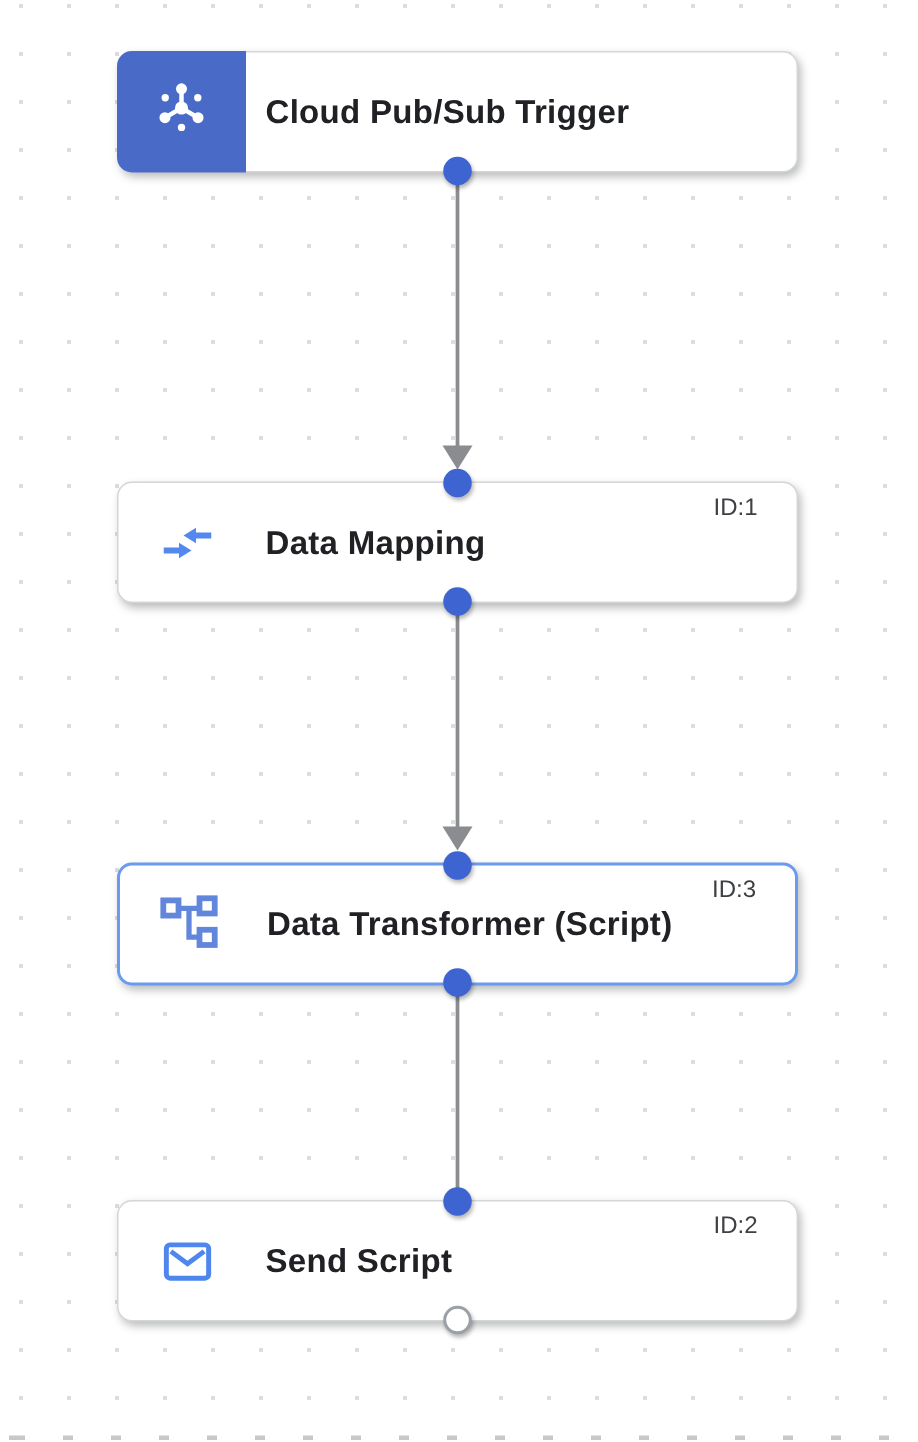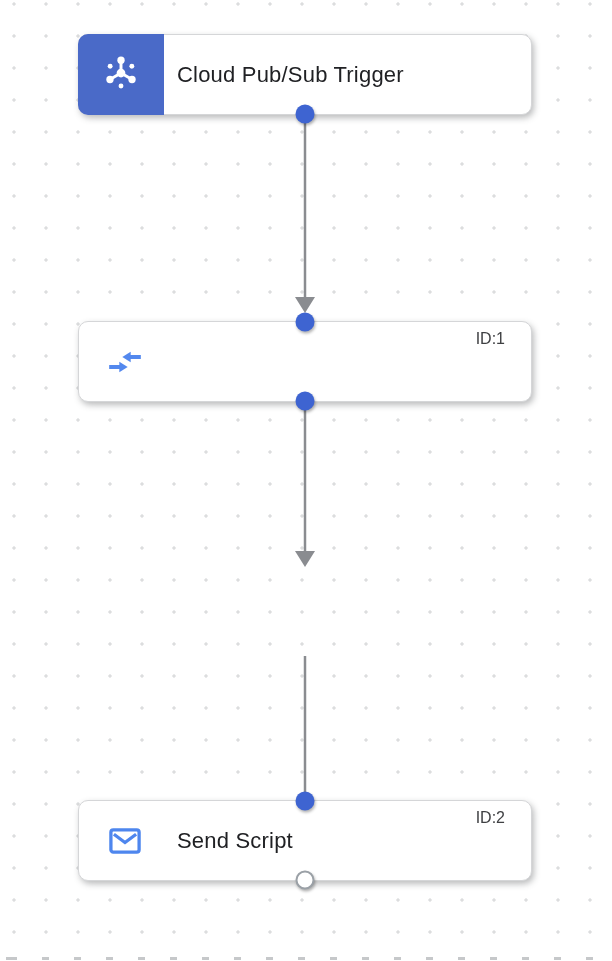--- a/index.html
+++ b/index.html
@@ -36,21 +36,21 @@
     position:absolute;left:78px;width:454px;height:81px;
     background:#ffffff;
     border:1px solid var(--node-border);
     border-radius:10px;
     box-shadow:2px 3px 6px rgba(60,64,67,.35);
     z-index:2;
   }
   .node.selected{border:2px solid var(--selected-border);}
   .node-title{
     position:absolute;left:98px;top:50%;transform:translateY(-50%);
-    font-size:22px;font-weight:400;color:var(--title-text);
+    font-size:22px;font-weight:700;color:var(--title-text);
     letter-spacing:.2px;white-space:nowrap;
   }
   .trigger-block{
     position:absolute;left:-1px;top:-1px;bottom:-1px;width:86px;
     background:var(--trigger-block);
     border-radius:10px 0 0 10px;
     display:flex;align-items:center;justify-content:center;
   }
   .icon-box{
     position:absolute;left:24px;top:50%;transform:translateY(-50%);
@@ -121,24 +121,40 @@
     <div class="icon-box">
       <svg width="40" height="40" viewBox="0 0 24 24">
         <g stroke="#5388ee" stroke-width="2.4" fill="#5388ee">
           <line x1="2.5" y1="15" x2="9" y2="15"></line>
           <polygon points="8.6,11.9 13.6,15 8.6,18.1" stroke="none"></polygon>
           <line x1="21.5" y1="9" x2="15" y2="9"></line>
           <polygon points="15.4,5.9 10.4,9 15.4,12.1" stroke="none"></polygon>
         </g>
       </svg>
     </div>
+    <div class="node-title">Data Mapping</div>
     <div class="port port-top"></div>
     <div class="port port-bottom"></div>
   </div>
 
+  <div class="node selected" style="top:575px;height:82px;">
+    <div class="id-badge">ID:3</div>
+    <div class="icon-box">
+      <svg width="42" height="42" viewBox="0 0 24 24" fill="none" stroke="#6286db">
+        <path d="M8 6 H16" stroke-width="2"></path>
+        <path d="M12 6 V17 H16" stroke-width="2"></path>
+        <rect x="2.2" y="3" width="5.8" height="5.8" stroke-width="2.2"></rect>
+        <rect x="16" y="2.2" width="5.8" height="5.8" stroke-width="2.2"></rect>
+        <rect x="16" y="14.2" width="5.8" height="5.8" stroke-width="2.2"></rect>
+      </svg>
+    </div>
+    <div class="node-title">Data Transformer (Script)</div>
+    <div class="port port-top"></div>
+    <div class="port port-bottom"></div>
+  </div>
 
   <div class="node" style="top:800px;">
     <div class="id-badge">ID:2</div>
     <div class="icon-box">
       <svg width="36" height="36" viewBox="0 0 24 24" fill="none" stroke="#4e86ee">
         <rect x="2.6" y="4.6" width="18.8" height="14.8" rx="1.6" stroke-width="2.2"></rect>
         <path d="M4.6 7.5 L12 13 L19.4 7.5" stroke-width="2.2"></path>
       </svg>
     </div>
     <div class="node-title">Send Script</div>

